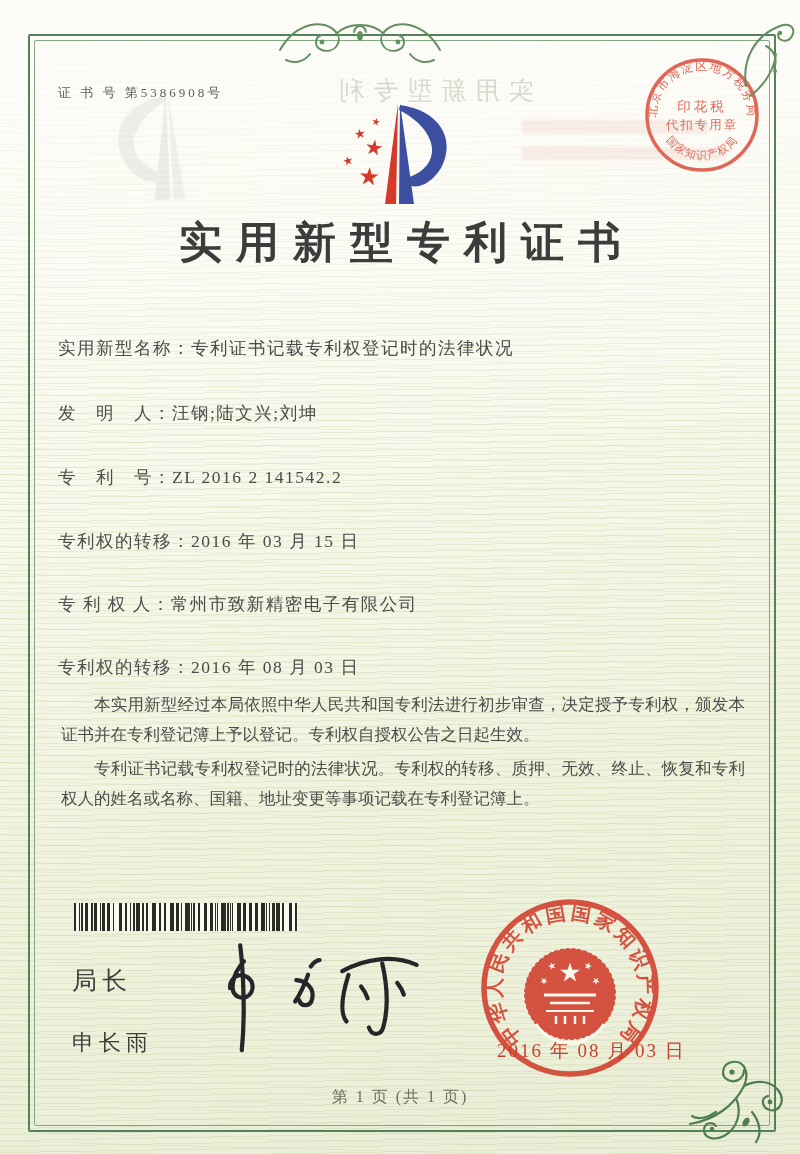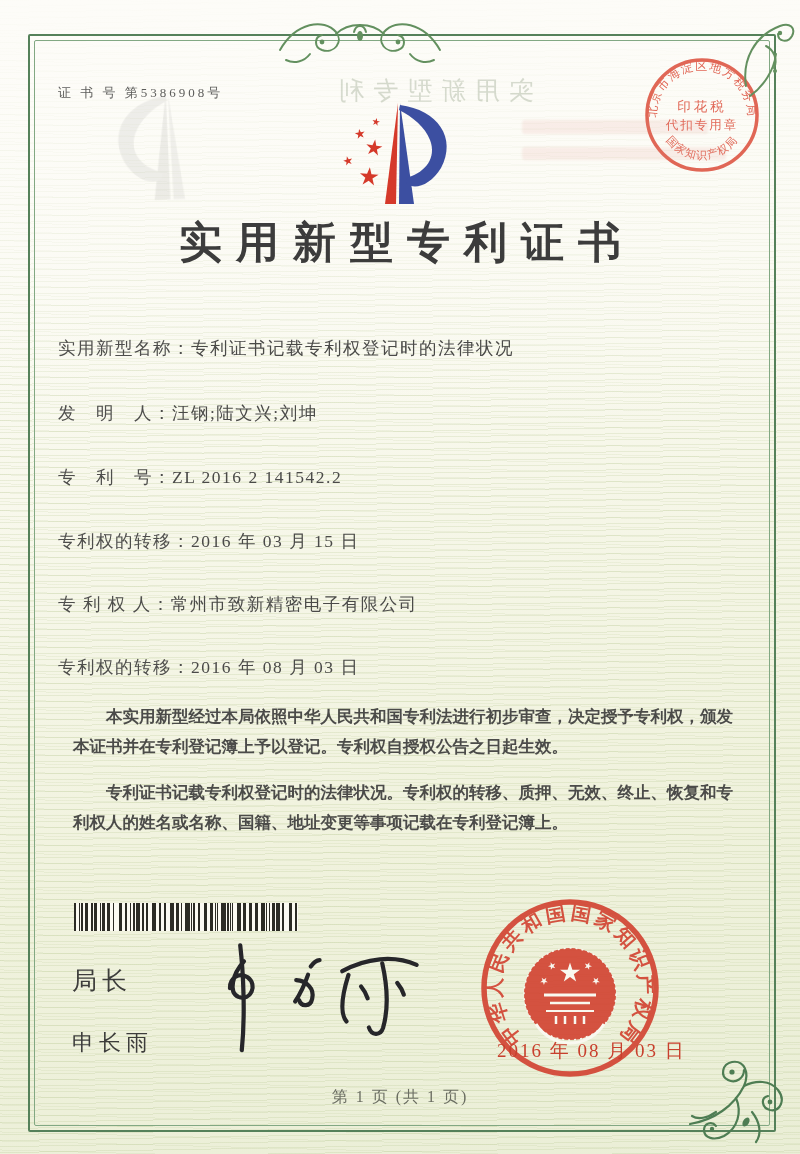--- a/index.html
+++ b/index.html
@@ -48,21 +48,21 @@
     font-size:43px;font-weight:700;letter-spacing:14px;color:#3c3c3c;text-indent:14px;
   }
 
   .field{position:absolute;left:58px;font-size:17.5px;color:#4e4e4c;letter-spacing:1.5px;white-space:nowrap;}
   .field .lbl{color:#4e4e4c;}
   .field .val{color:#4a4a48;}
   .f0{top:336px}.f1{top:401px}.f2{top:465px}.f3{top:529px}.f4{top:592px}.f5{top:655px}
 
   .paras{position:absolute;left:57px;top:686px;width:692px;color:#4b4b49;
     font-size:16.5px;line-height:1.82;text-align:justify;}
-  .paras p{margin:16px;text-indent:2em;font-weight:bold;}
+  .paras p{margin:4px;text-indent:2em;}
 
   .barcode{
     position:absolute;left:74px;top:903px;width:224px;height:28px;background-color:#fbfaf2;
     background-image:
       repeating-linear-gradient(90deg,#2b2b24 0 2px,rgba(0,0,0,0) 2px 5px,#2b2b24 5px 6px,rgba(0,0,0,0) 6px 11px,#2b2b24 11px 14px,rgba(0,0,0,0) 14px 17px),
       repeating-linear-gradient(90deg,#2b2b24 0 1px,rgba(0,0,0,0) 1px 7px,#2b2b24 7px 9px,rgba(0,0,0,0) 9px 13px);
   }
 
   .signer-role{position:absolute;left:72px;top:964px;font-size:25px;letter-spacing:5px;color:#3d3d3b;font-family:Liberation Mono, monospace;}
   .signer-name{position:absolute;left:72px;top:1028px;font-size:22px;letter-spacing:5px;color:#3d3d3b;}

